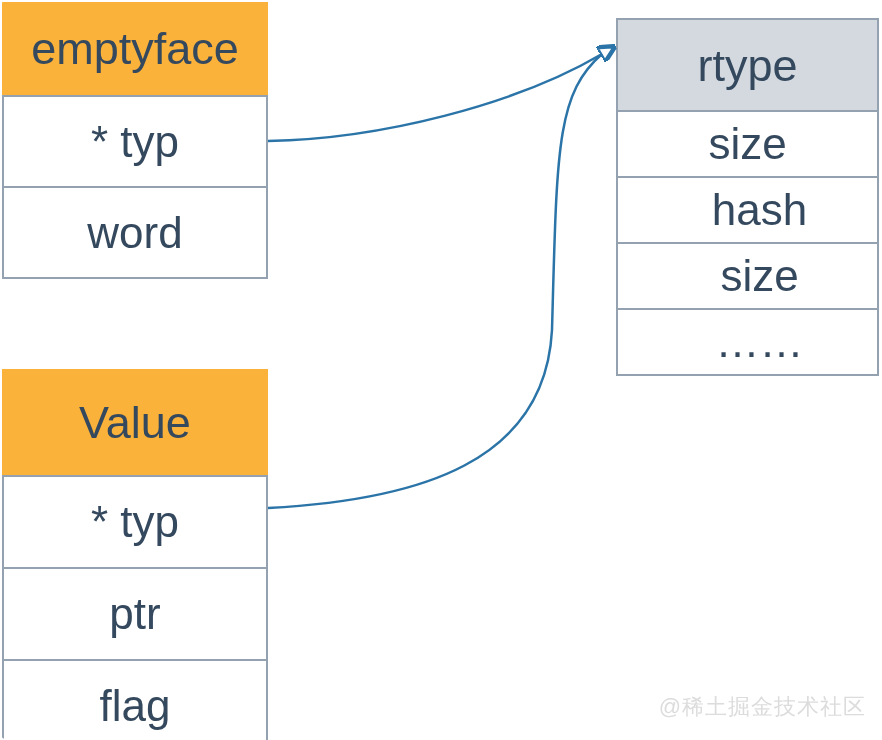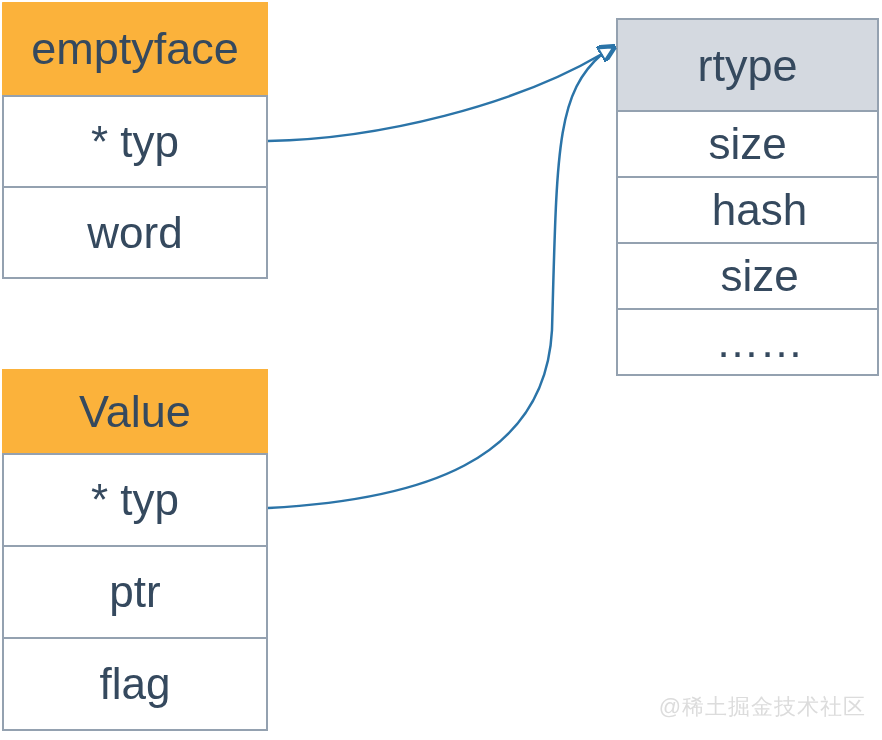--- a/index.html
+++ b/index.html
@@ -38,21 +38,21 @@
   }
   .row + .row{border-top:2px solid var(--border);}
 
   
   #t-emptyface{left:2px;top:2px;width:266px;}
   #t-emptyface .hdr{height:93px;}
   #t-emptyface .row{height:89px;}
 
   
   #t-value{left:2px;top:369px;width:266px;}
-  #t-value .hdr{height:84px;}
+  #t-value .hdr{height:106px;}
   #t-value .row{height:90px;}
 
   
   #t-rtype{left:616px;top:18px;width:263px;border:2px solid var(--border);box-sizing:border-box;background:#fff;}
   #t-rtype .hdr{height:90px;background:var(--header-gray);border-bottom:2px solid var(--border);}
   #t-rtype .row{height:64px;}
   #t-rtype .row + .row{border-top:2px solid var(--border);padding-left:24px;}
 
   .arrow-layer{
     position:absolute;left:0;top:0;width:882px;height:740px;

